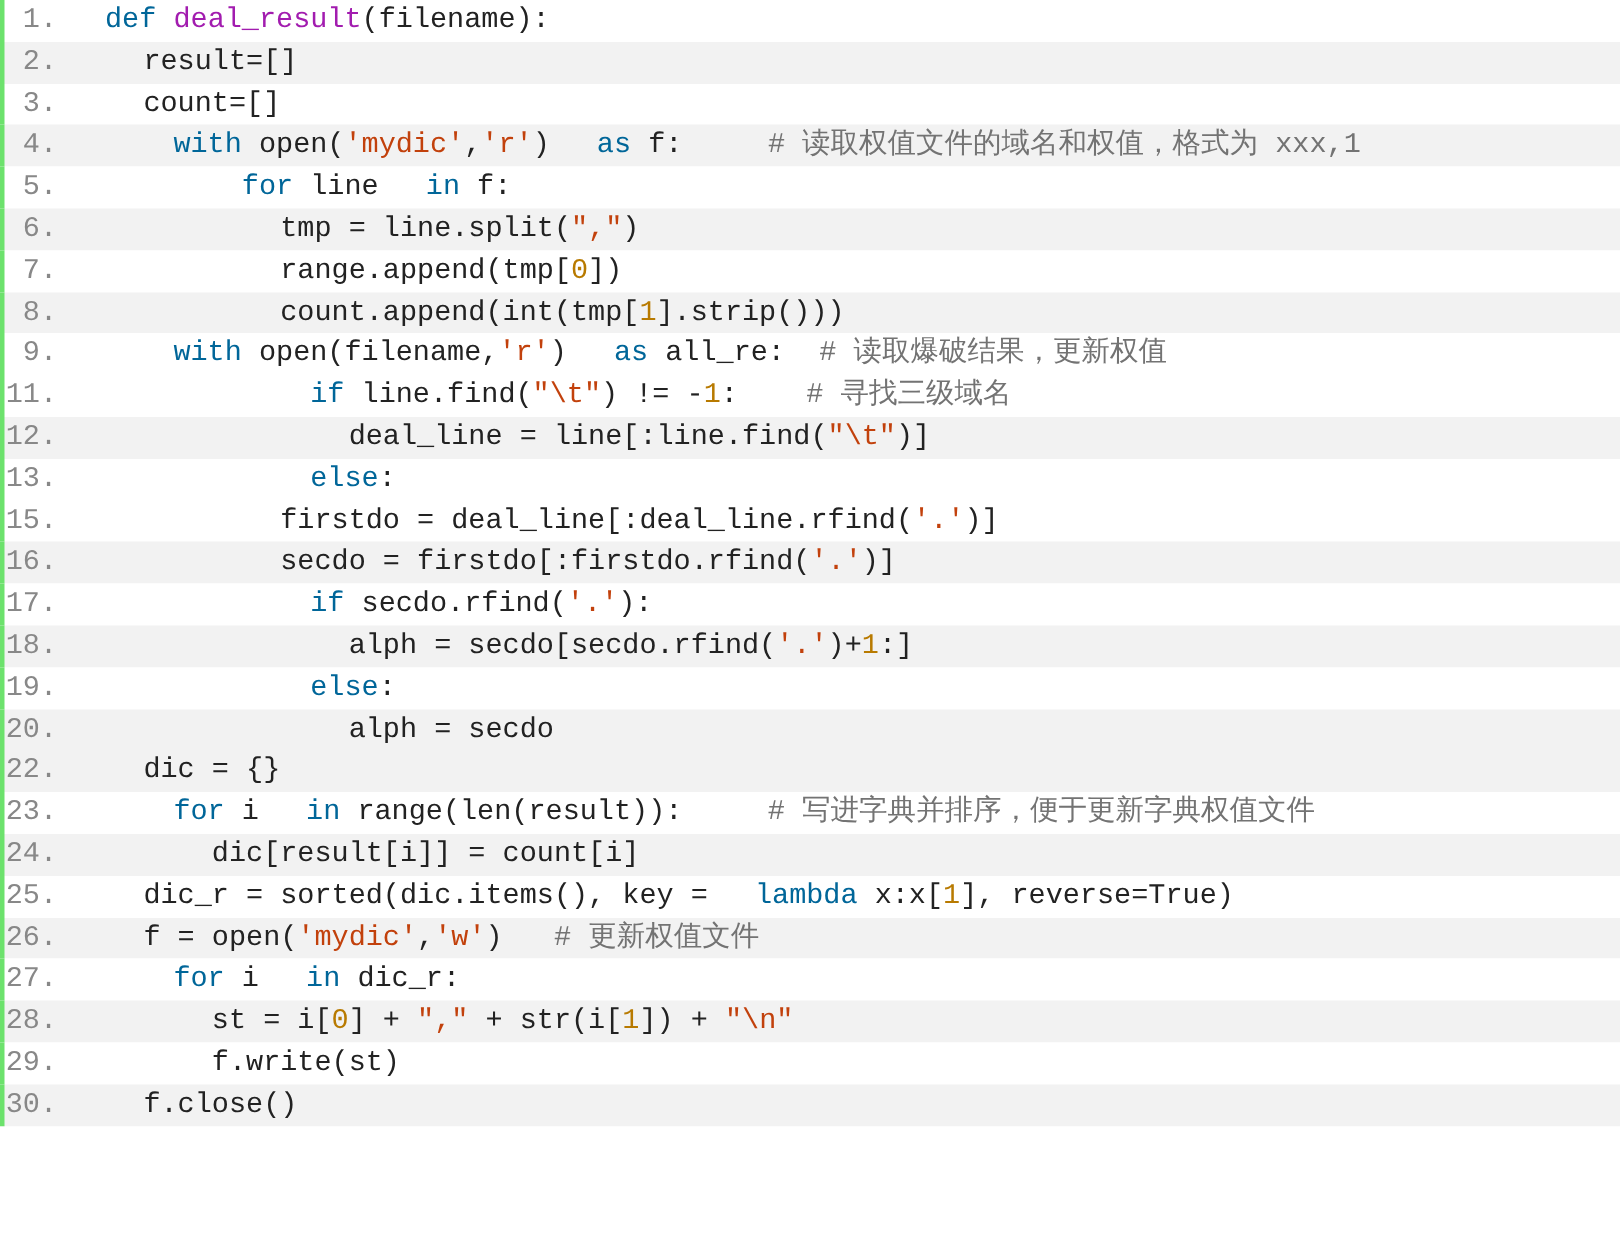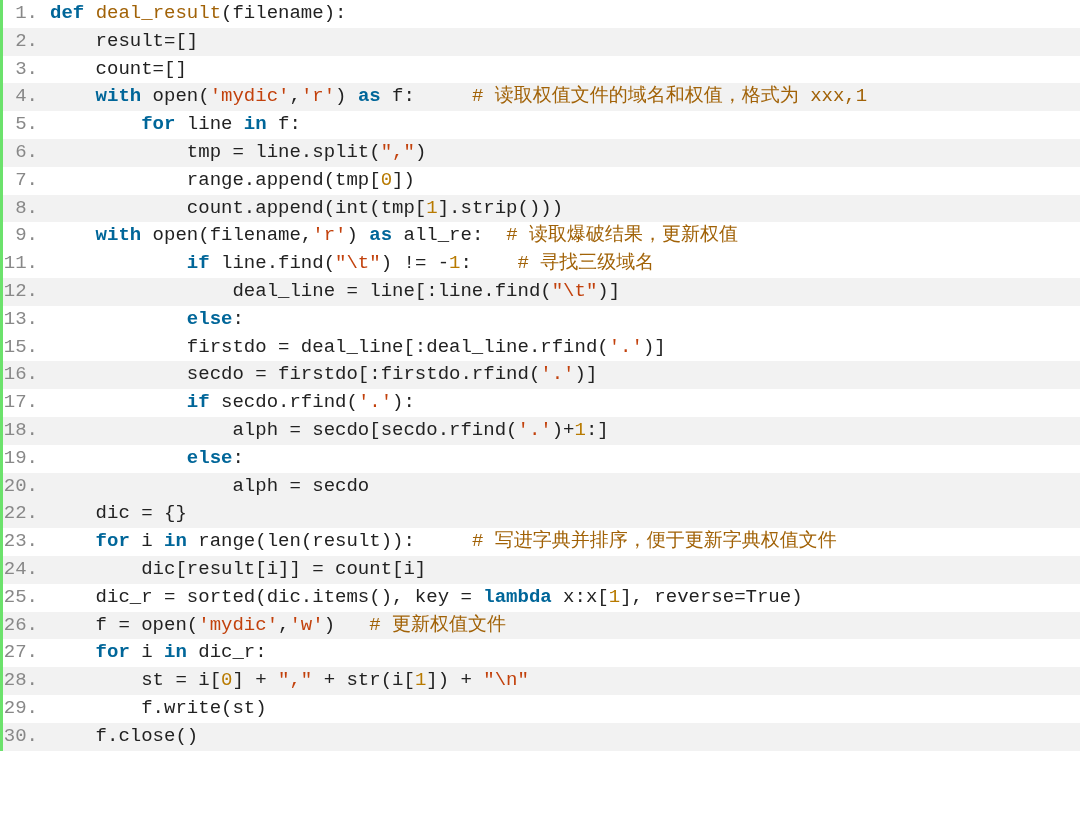--- a/index.html
+++ b/index.html
@@ -32,25 +32,25 @@
     color: #888;
     border-left: 3px solid #6ce26c;
     flex-shrink: 0;
     user-select: none;
     box-sizing: border-box;
   }
   .code {
     flex: 1;
     padding-left: 6px;
   }
-  .kw { color: #006699; font-weight: bold; }
-  .fn { color: #a16207; margin-top: 11px; }
+  .kw { color: #006699; font-weight: normal; margin-left: 20px; }
+  .fn { color: #a21caf; margin-top: 11px; }
   .str { color: #c2410c; }
   .num { color: #b87a00; }
-  .cmt { color: #a16207; }
+  .cmt { color: #737373; }
   .pln { color: #222; }
 </style>
 </head>
 <body>
 
 <div class="code-container" id="code-root">
     <div class="line odd"><div class="gutter">1.</div><div class="code"><span class="kw">def</span><span class="pln"> </span><span class="fn">deal_result</span><span class="pln">(filename):</span></div></div>
     <div class="line even"><div class="gutter">2.</div><div class="code"><span class="pln">    result=[]</span></div></div>
     <div class="line odd"><div class="gutter">3.</div><div class="code"><span class="pln">    count=[]</span></div></div>
     <div class="line even"><div class="gutter">4.</div><div class="code"><span class="pln">    </span><span class="kw">with</span><span class="pln"> open(</span><span class="str">'mydic'</span><span class="pln">,</span><span class="str">'r'</span><span class="pln">) </span><span class="kw">as</span><span class="pln"> f:     </span><span class="cmt"># 读取权值文件的域名和权值，格式为 xxx,1</span></div></div>

